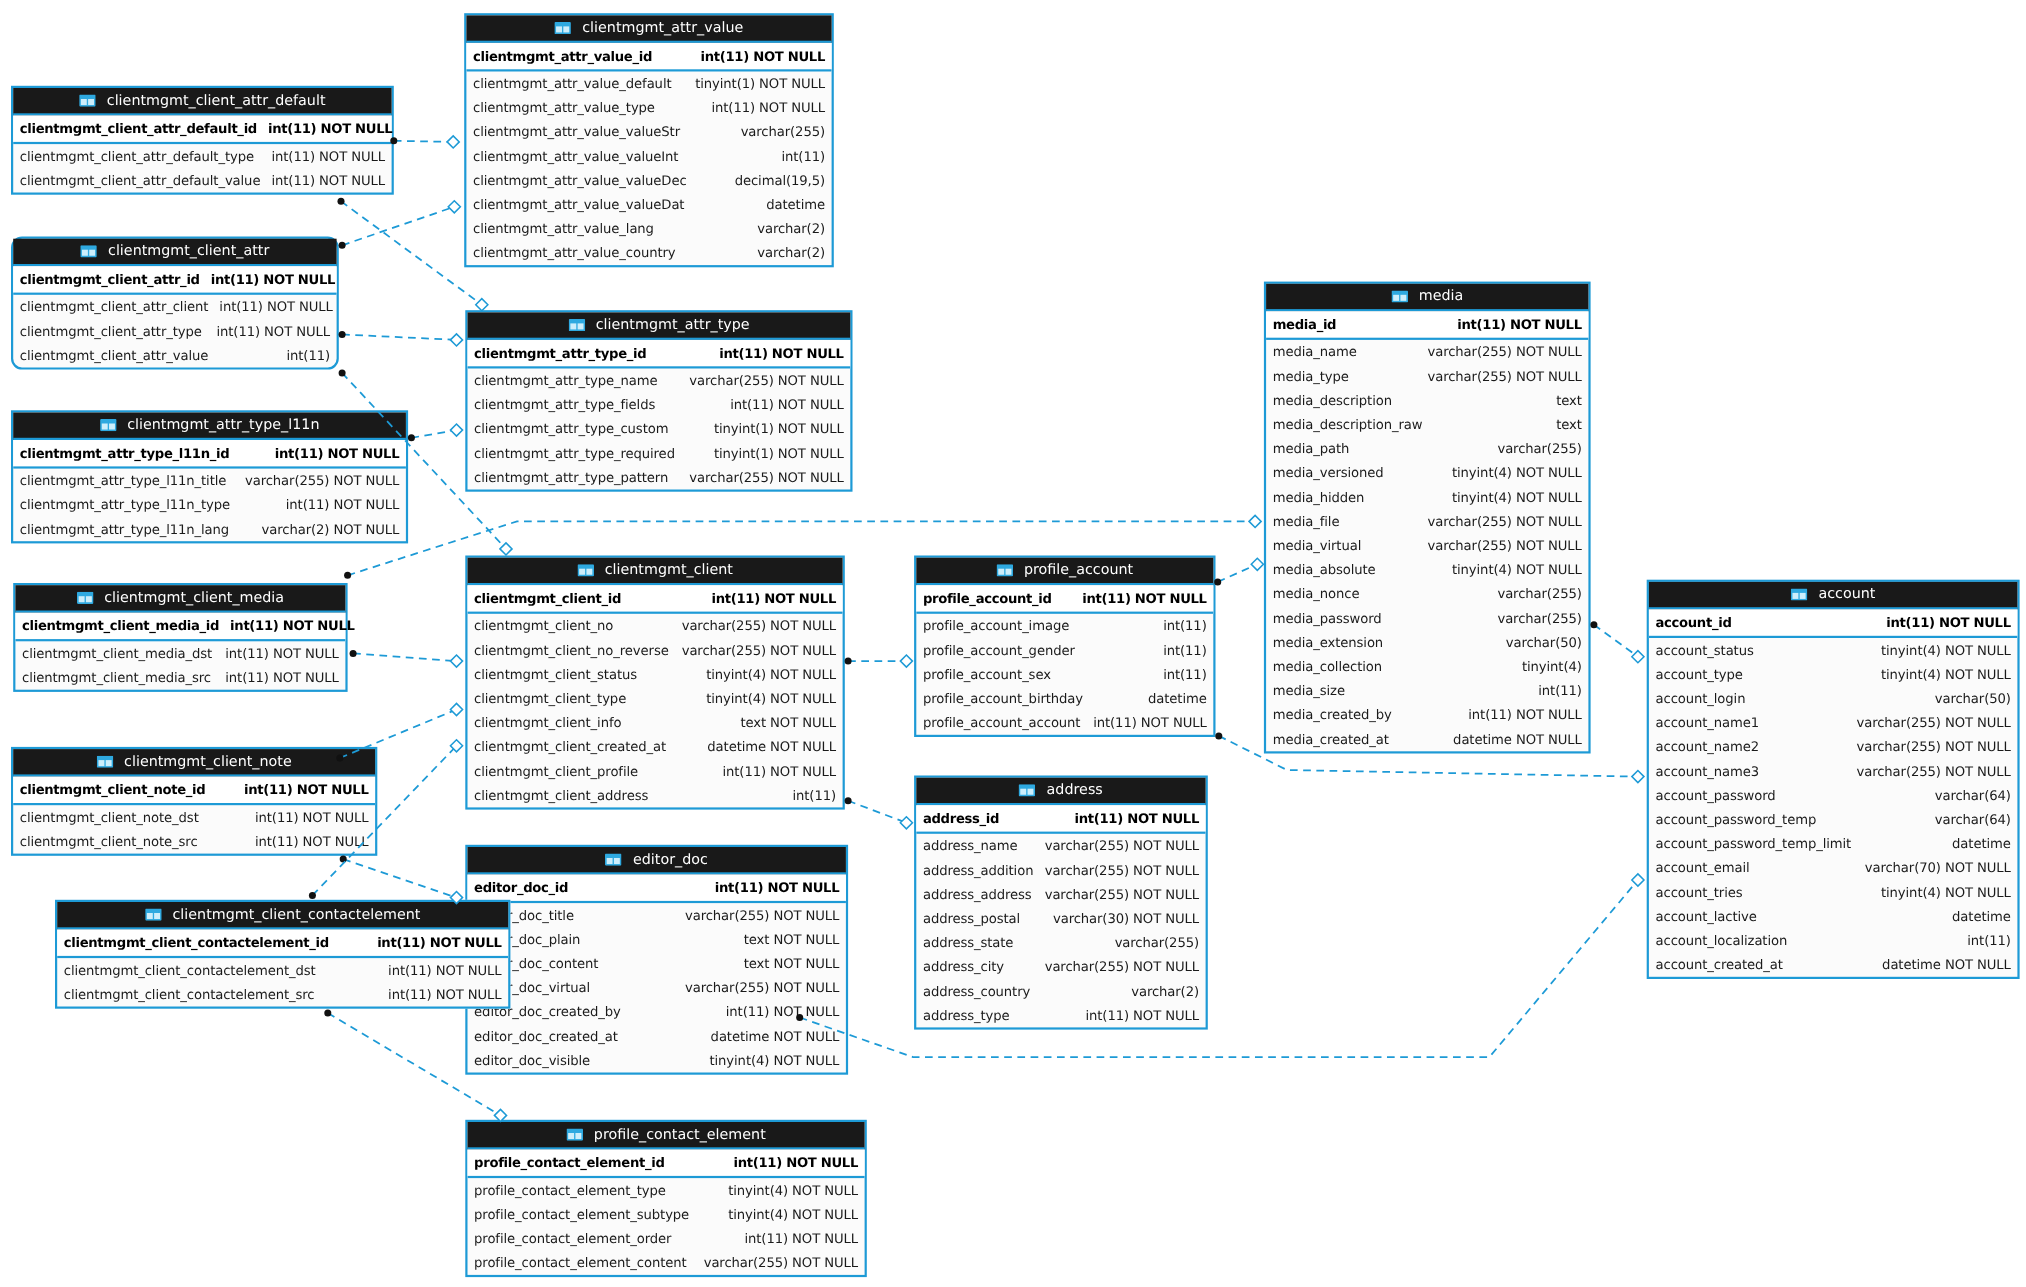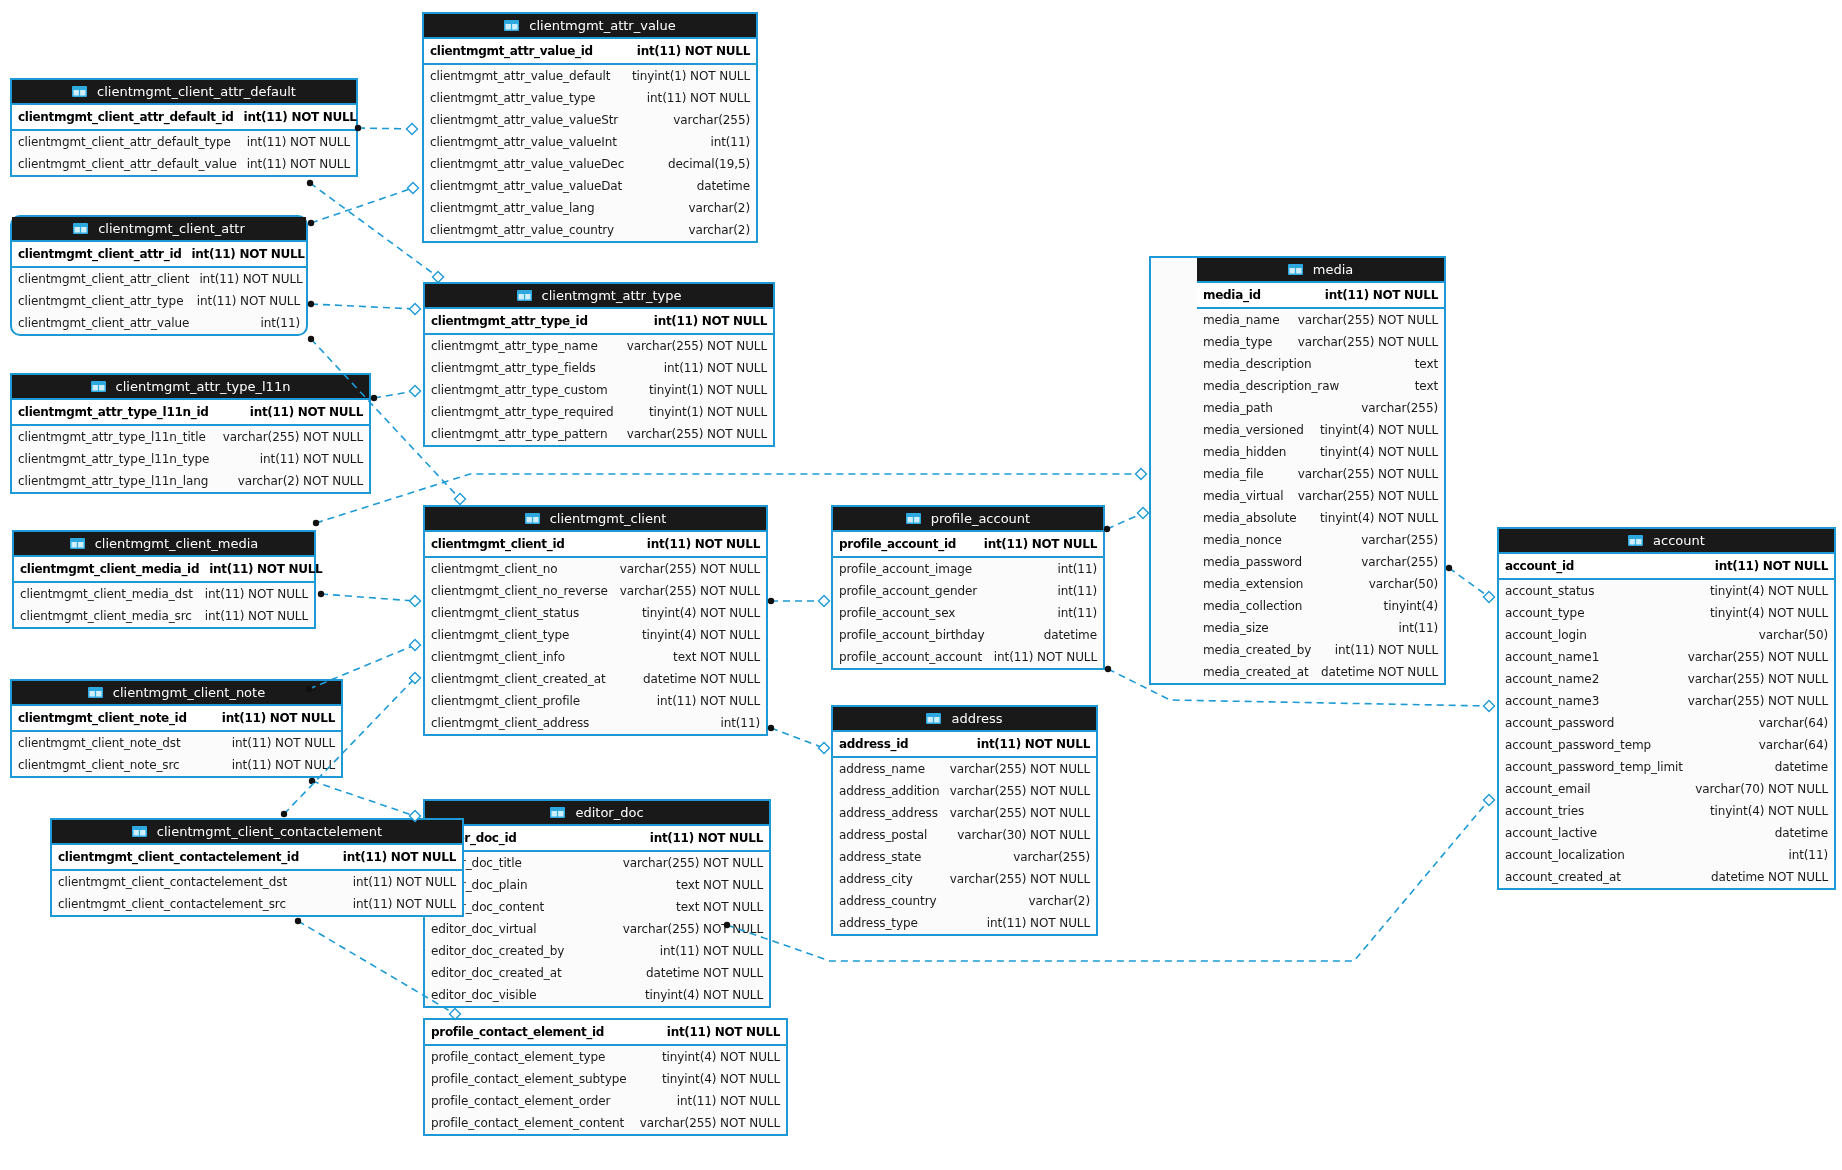--- a/index.html
+++ b/index.html
@@ -404,21 +404,21 @@
           <div class="col-row">
     <span class="n">profile_account_birthday</span>
     <span class="t">datetime</span>
   </div>
           <div class="col-row">
     <span class="n">profile_account_account</span>
     <span class="t">int(11) NOT NULL</span>
   </div>
         </div>
   </div>
-      <div class="db-table" style="left: 1149px; top: 256px; width: 297px; padding-left: 46px;">
+      <div class="db-table" style="left: 1149px; top: 256px; width: 297px;">
     <div class="hdr">
       <span class="icon">
         <svg width="15" height="11" viewBox="0 0 15 11">
           <rect x="0" y="0" width="15" height="11" rx="1" fill="#2ea9e0"></rect>
           <rect x="1.5" y="4" width="5.4" height="5.5" fill="#cdeefb"></rect>
           <rect x="8.1" y="4" width="5.4" height="5.5" fill="#cdeefb"></rect>
         </svg>
       </span>
       <span class="title">media</span>
     </div>
@@ -640,21 +640,21 @@
           <div class="col-row">
     <span class="n">clientmgmt_client_note_dst</span>
     <span class="t">int(11) NOT NULL</span>
   </div>
           <div class="col-row">
     <span class="n">clientmgmt_client_note_src</span>
     <span class="t">int(11) NOT NULL</span>
   </div>
         </div>
   </div>
-      <div class="db-table" style="left: 423px; top: 799px; width: 348px;">
+      <div class="db-table" style="left: 423px; top: 768px; width: 348px;">
     <div class="hdr">
       <span class="icon">
         <svg width="15" height="11" viewBox="0 0 15 11">
           <rect x="0" y="0" width="15" height="11" rx="1" fill="#2ea9e0"></rect>
           <rect x="1.5" y="4" width="5.4" height="5.5" fill="#cdeefb"></rect>
           <rect x="8.1" y="4" width="5.4" height="5.5" fill="#cdeefb"></rect>
         </svg>
       </span>
       <span class="title">editor_doc</span>
     </div>
@@ -713,20 +713,30 @@
     <span class="n">clientmgmt_client_contactelement_dst</span>
     <span class="t">int(11) NOT NULL</span>
   </div>
           <div class="col-row">
     <span class="n">clientmgmt_client_contactelement_src</span>
     <span class="t">int(11) NOT NULL</span>
   </div>
         </div>
   </div>
       <div class="db-table" style="left: 423px; top: 1018px; width: 365px;">
+    <div class="hdr">
+      <span class="icon">
+        <svg width="15" height="11" viewBox="0 0 15 11">
+          <rect x="0" y="0" width="15" height="11" rx="1" fill="#2ea9e0"></rect>
+          <rect x="1.5" y="4" width="5.4" height="5.5" fill="#cdeefb"></rect>
+          <rect x="8.1" y="4" width="5.4" height="5.5" fill="#cdeefb"></rect>
+        </svg>
+      </span>
+      <span class="title">profile_contact_element</span>
+    </div>
     <div class="pk-row">
       <span class="n">profile_contact_element_id</span>
       <span class="t">int(11) NOT NULL</span>
     </div>
     <div class="body">
           <div class="col-row">
     <span class="n">profile_contact_element_type</span>
     <span class="t">tinyint(4) NOT NULL</span>
   </div>
           <div class="col-row">

